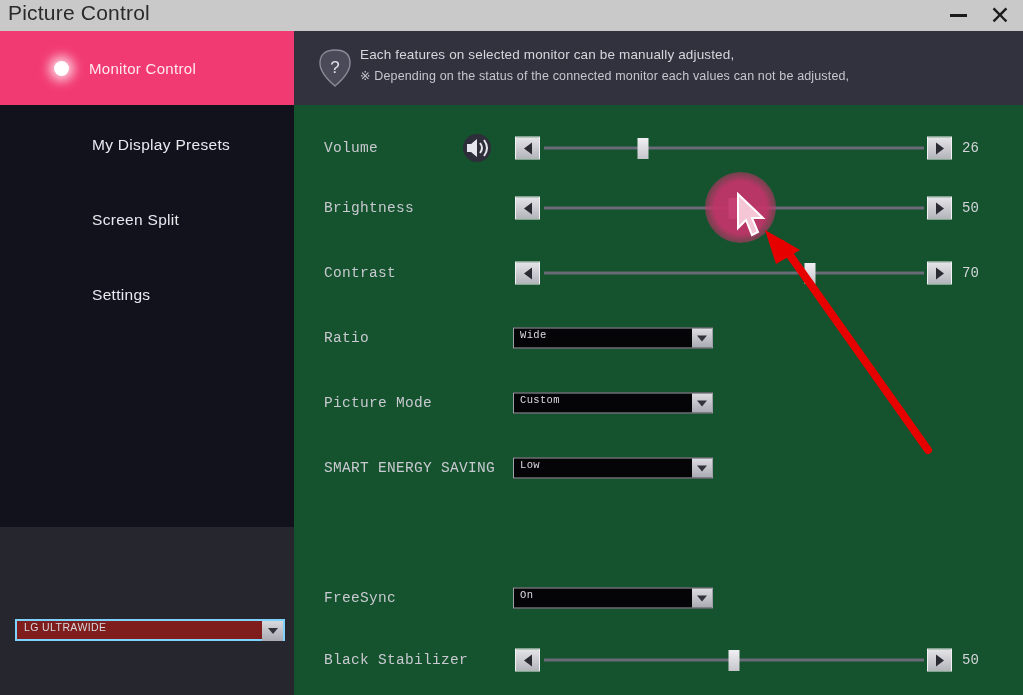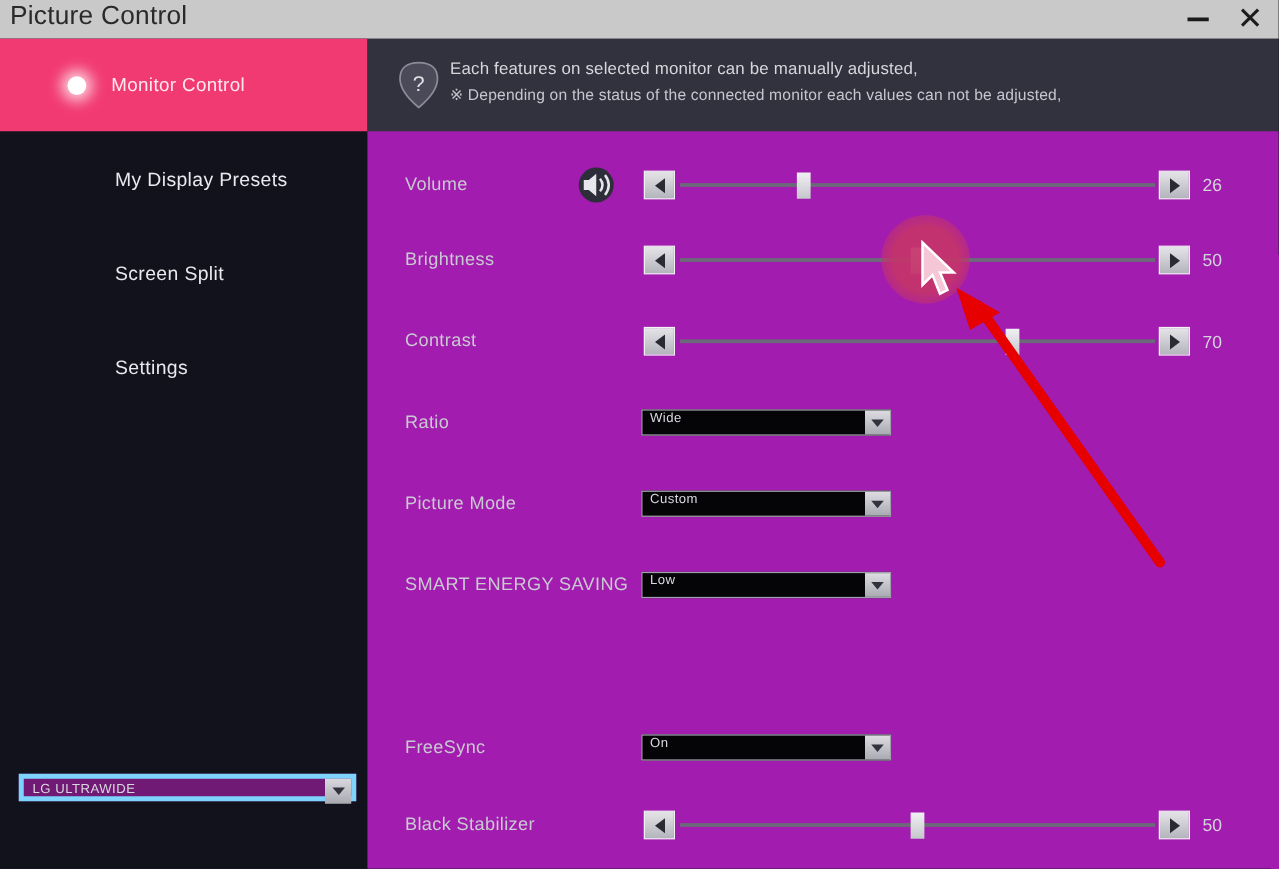--- a/index.html
+++ b/index.html
@@ -12,52 +12,52 @@
             background:#c9c9c9;}
   #title-text{position:absolute;left:8px;top:1px;font-size:21px;color:#2a2a2a;
               letter-spacing:.2px;white-space:nowrap;}
   .wbtn{position:absolute;top:0;height:31px;width:34px;color:#1b1b1b;
         display:flex;align-items:center;justify-content:center;cursor:pointer;}
   #btn-min{right:48px;font-size:22px;line-height:10px;}
   #btn-min i{display:block;width:17px;height:3px;background:#1b1b1b;font-style:normal;}
   #btn-close{right:6px;font-size:25px;font-weight:bold;line-height:1;}
 
   
-  #sidebar{position:absolute;left:0;top:31px;width:294px;height:664px;background:#12121c;}
+  #sidebar{position:absolute;left:0;top:31px;width:294px;height:496px;background:#12121c;}
   #nav-active{position:absolute;left:0;top:0;width:294px;height:74px;
               background:#f23a72;display:flex;align-items:center;}
   #nav-active .dot{position:relative;margin-left:54px;width:15px;height:15px;border-radius:50%;
                    background:#fff;box-shadow:0 0 11px 5px rgba(255,255,255,.75);}
   #nav-active .lbl{margin-left:20px;font-size:15px;color:#ffe9f0;letter-spacing:.3px;}
   .nav-item{position:absolute;left:0;width:294px;height:56px;display:flex;align-items:center;
             cursor:pointer;}
   .nav-item .lbl{margin-left:92px;font-size:15.5px;color:#e9e9ef;letter-spacing:.3px;}
   #nav-0{top:86px;}#nav-1{top:161px;}#nav-2{top:236px;}
 
   #monitor-select{position:absolute;left:15px;top:588px;width:270px;height:22px;
-                  background:#701a75;border:4px solid #7dd3fc;box-sizing:border-box;
-                  display:flex;align-items:flex-end;cursor:pointer;}
+                  background:#7f1d1d;border:2px solid #7dd3fc;box-sizing:border-box;
+                  display:flex;align-items:flex-start;cursor:pointer;}
   #monitor-select .val{margin-left:7px;font-size:10.5px;color:#d8d8de;letter-spacing:.4px;
                        white-space:nowrap;}
   #monitor-select .arrow{position:absolute;right:0;top:0;width:21px;height:20px;
                          background:linear-gradient(#d8d8dd,#a9a9b2);
                          display:flex;align-items:center;justify-content:center;}
   .tri-down{width:0;height:0;border-left:5px solid transparent;border-right:5px solid transparent;
             border-top:6px solid #32323c;}
 
   
   #banner{position:absolute;left:294px;top:31px;width:729px;height:74px;background:#32323e;}
   #help-icon{position:absolute;left:24px;top:18px;width:34px;height:38px;}
   #banner .line{position:absolute;left:66px;font-size:13.5px;color:#d6d6dd;
                 letter-spacing:.15px;white-space:nowrap;}
   #banner .l1{top:16px;}
   #banner .l2{top:37px;font-size:12.5px;color:#c6c6cf;}
 
   
-  #main{position:absolute;left:294px;top:105px;width:729px;height:590px;background:#a21caf;}
+  #main{position:absolute;left:294px;top:105px;width:729px;height:590px;background:#14532d;font-family:Liberation Mono, monospace;}
 
   .row{position:absolute;left:0;width:729px;height:34px;}
   .rlabel{position:absolute;left:30px;top:50%;transform:translateY(-50%);
           font-size:14.5px;color:#c9c9d1;letter-spacing:.3px;white-space:nowrap;}
 
   
   .sld-arrow{position:absolute;top:50%;transform:translateY(-50%);width:25px;height:23px;
              background:linear-gradient(#e4e4e8,#b4b4bc);border:1px solid #f2f2f5;
              box-sizing:border-box;display:flex;align-items:center;justify-content:center;
              cursor:pointer;}

